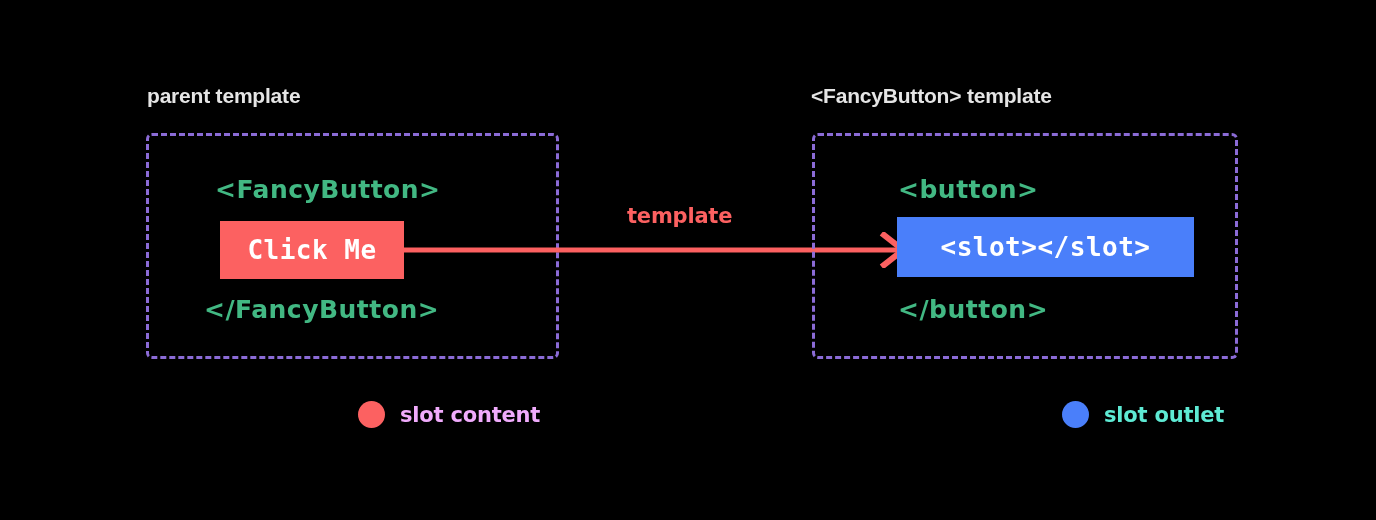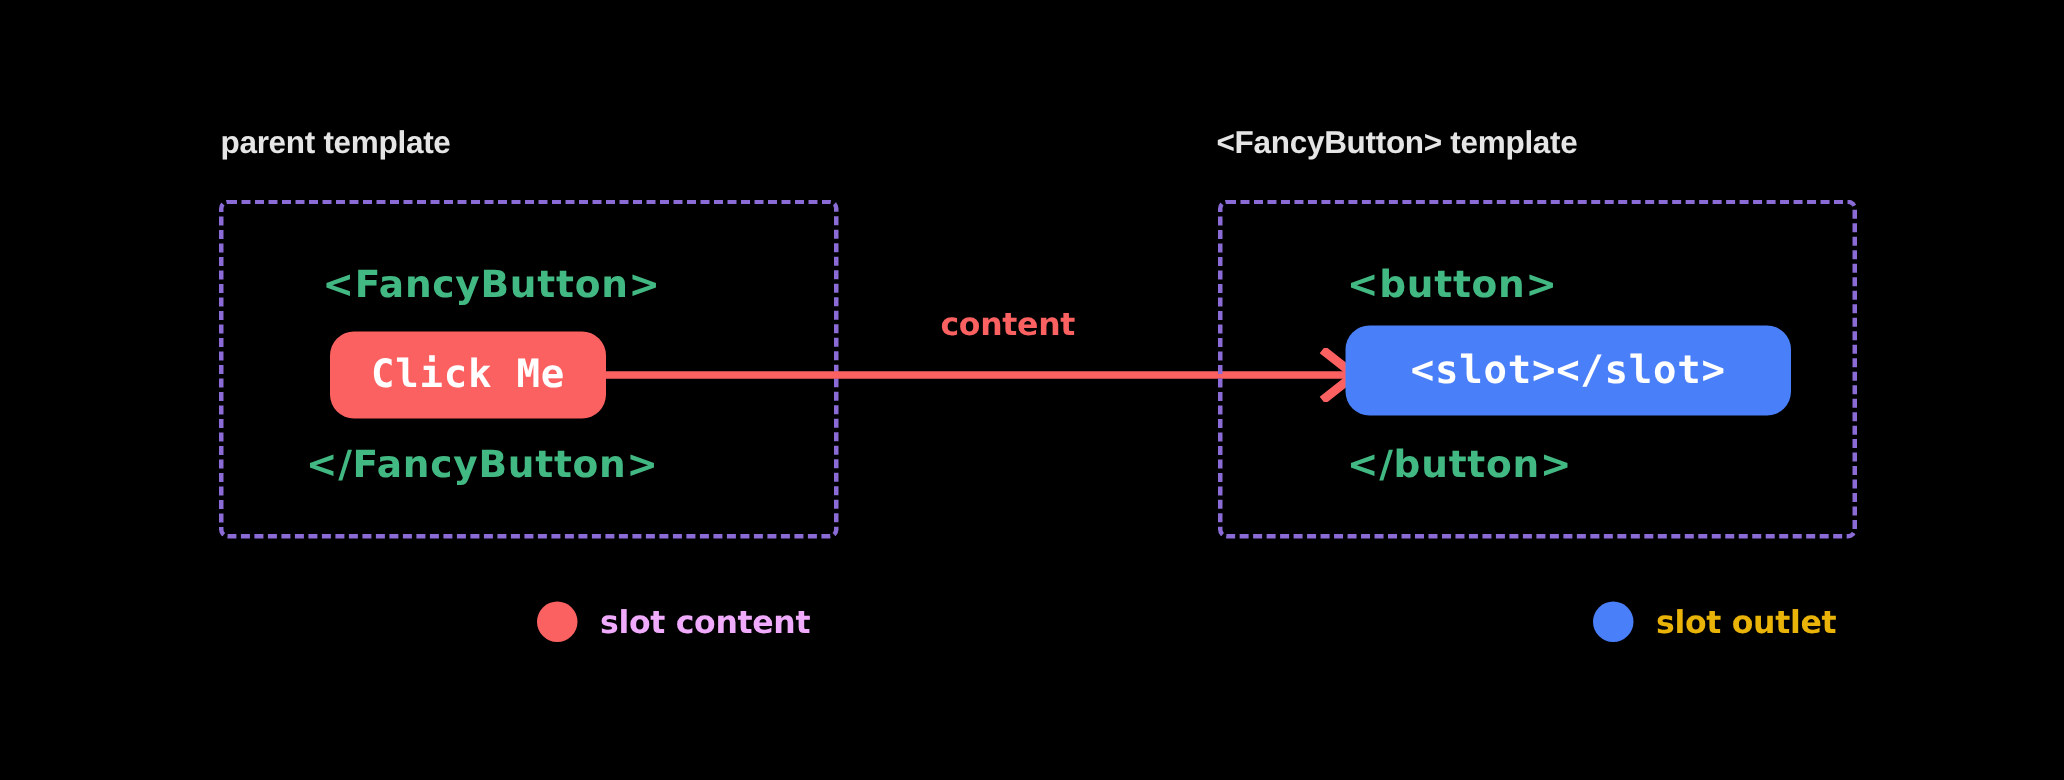--- a/index.html
+++ b/index.html
@@ -68,21 +68,21 @@
   #tag-open-button  { left: 898px; top: 175px; }
   #tag-close-button { left: 898px; top: 295px; }
 
   
   .pill {
     position: absolute;
     box-sizing: border-box;
     display: flex;
     align-items: center;
     justify-content: center;
-    border-radius: 16px;
+    border-radius: 0;
     font-family: "DejaVu Sans Mono", monospace;
     font-weight: bold;
     font-size: 26px;
     letter-spacing: 0.5px;
     color: #ffffff;
     white-space: nowrap;
   }
   #pill-click-me {
     left: 220px;
     top: 221px;
@@ -136,38 +136,38 @@
   }
   .legend-dot.content { background: #fc6161; }
   .legend-dot.outlet  { background: #4a7ffa; }
   .legend-label {
     font-family: "DejaVu Sans", sans-serif;
     font-weight: bold;
     font-size: 21px;
     letter-spacing: -0.2px;
   }
   .legend-label.content { color: #f0abfc; }
-  .legend-label.outlet  { color: #eab308; }
+  .legend-label.outlet  { color: #5eead4; }
 </style>
 </head>
 <body>
 
 <div id="canvas">
 
   <div class="section-heading" id="heading-parent">parent template</div>
 
   <div class="template-box" id="box-parent"></div>
 
   <div class="tag-line" id="tag-open-fancy">&lt;FancyButton&gt;</div>
 
   <div class="pill" id="pill-click-me">Click Me</div>
 
   <div class="tag-line" id="tag-close-fancy">&lt;/FancyButton&gt;</div>
 
-  <div class="section-heading" id="arrow-label">content</div>
+  <div class="section-heading" id="arrow-label">template</div>
 
   <div id="arrow-wrap">
     <svg width="505" height="36" viewBox="0 0 505 36">
       <line x1="0" y1="18" x2="496" y2="18" stroke="#fc6161" stroke-width="5"></line>
       <polyline points="480,3 499,18 480,33" fill="none" stroke="#fc6161" stroke-width="6" stroke-linecap="square" stroke-linejoin="miter"></polyline>
     </svg>
   </div>
 
   <div class="section-heading" id="heading-fancy">&lt;FancyButton&gt; template</div>
 

